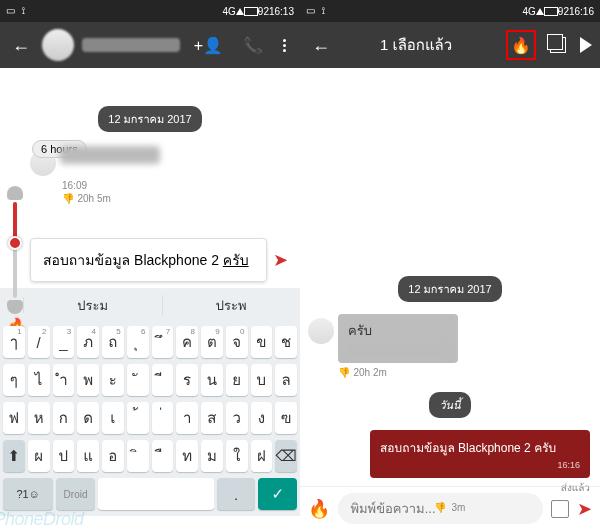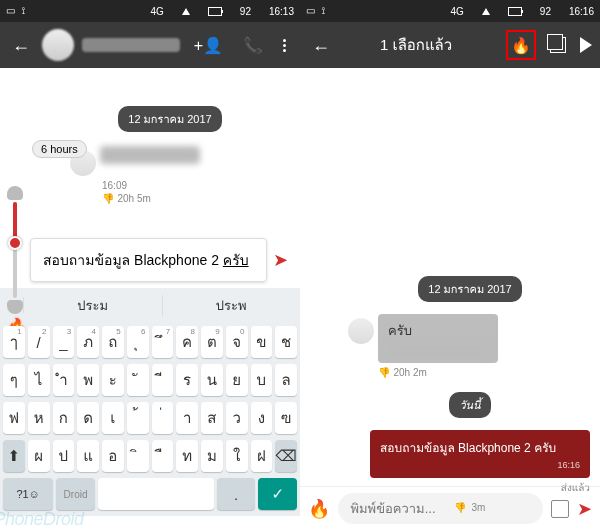--- a/index.html
+++ b/index.html
@@ -4,42 +4,42 @@
 <style>
   * { margin:0; padding:0; box-sizing:border-box; }
   body { font-family: sans-serif; width:600px; height:532px; background:#fff; position:relative; }
   .panel { position:absolute; top:0; height:532px; width:300px; overflow:hidden; }
   .panel.left { left:0; }
   .panel.right { left:300px; }
 
   
   .status { height:22px; background:#252525; color:#fff; display:flex; align-items:center; justify-content:space-between; font-size:10px; padding:0 6px; }
   .status .l { display:flex; gap:6px; }
-  .status .r { display:flex; gap:18px; align-items:center; }
+  .status .r { display:flex; gap:0; align-items:center; }
   .tri { width:0; height:0; border-left:4px solid transparent; border-right:4px solid transparent; border-bottom:7px solid #fff; display:inline-block; }
   .batt { width:14px; height:9px; border:1px solid #fff; position:relative; display:inline-block; }
   .batt::after { content:""; position:absolute; right:-2px; top:2px; width:1px; height:3px; background:#fff; }
 
   
   .hdr { height:46px; background:#3a3a3a; color:#fff; display:flex; align-items:center; padding:0 8px; gap:8px; }
   .hdr .back { font-size:18px; padding:4px; }
   .avatar { width:32px; height:32px; border-radius:50%; background:linear-gradient(#eee,#ccc); filter:blur(1px); }
   .hdr .name { flex:1; height:14px; background:#888; border-radius:4px; filter:blur(1px); }
   .hdr .ic { font-size:16px; padding:4px 6px; }
   .fire-box { width:30px; height:30px; border:2px solid #e00; display:flex; align-items:center; justify-content:center; }
   .fire { color:#ccc; font-size:16px; }
   .copy { width:16px; height:16px; border:1.5px solid #fff; position:relative; }
   .copy::before { content:""; position:absolute; top:-4px; left:-4px; width:14px; height:14px; border:1.5px solid #fff; background:#3a3a3a; }
   .right-arrow-solid { width:0;height:0;border-top:8px solid transparent;border-bottom:8px solid transparent;border-left:12px solid #fff; }
   .dots { display:flex; flex-direction:column; gap:2px; }
   .dots span { width:3px; height:3px; background:#fff; border-radius:50%; }
   .title-txt { flex:1; color:#fff; font-size:15px;margin-left:38px; }
 
   
-  .chat { background:#fff; position:relative;padding-left:40px; }
+  .chat { background:#fff; position:relative; }
   .dchip { background:#4a4a4a; color:#fff; font-size:11px; padding:4px 10px; border-radius:10px; display:inline-block; margin:8px auto; }
   .centered { text-align:center; }
 
   .msg-in { display:flex; align-items:flex-start; gap:4px; margin:4px 8px; }
   .msg-in .av { width:26px; height:26px; border-radius:50%; background:linear-gradient(#eee,#ddd); margin-top:4px; }
   .bubble { background:#bdbdbd; border-radius:4px; padding:6px 10px; font-size:13px; color:#333; max-width:170px; filter:blur(0.5px); }
   .redacted { filter:blur(3px); color:transparent; background:#bbb; min-width:100px; min-height:18px; }
   .meta { font-size:10px; color:#888; margin-left:38px; margin-top:2px; }
   .pill { background:#eee; border:1px solid #ccc; border-radius:10px; padding:2px 8px; font-size:11px; position:absolute; }
 

